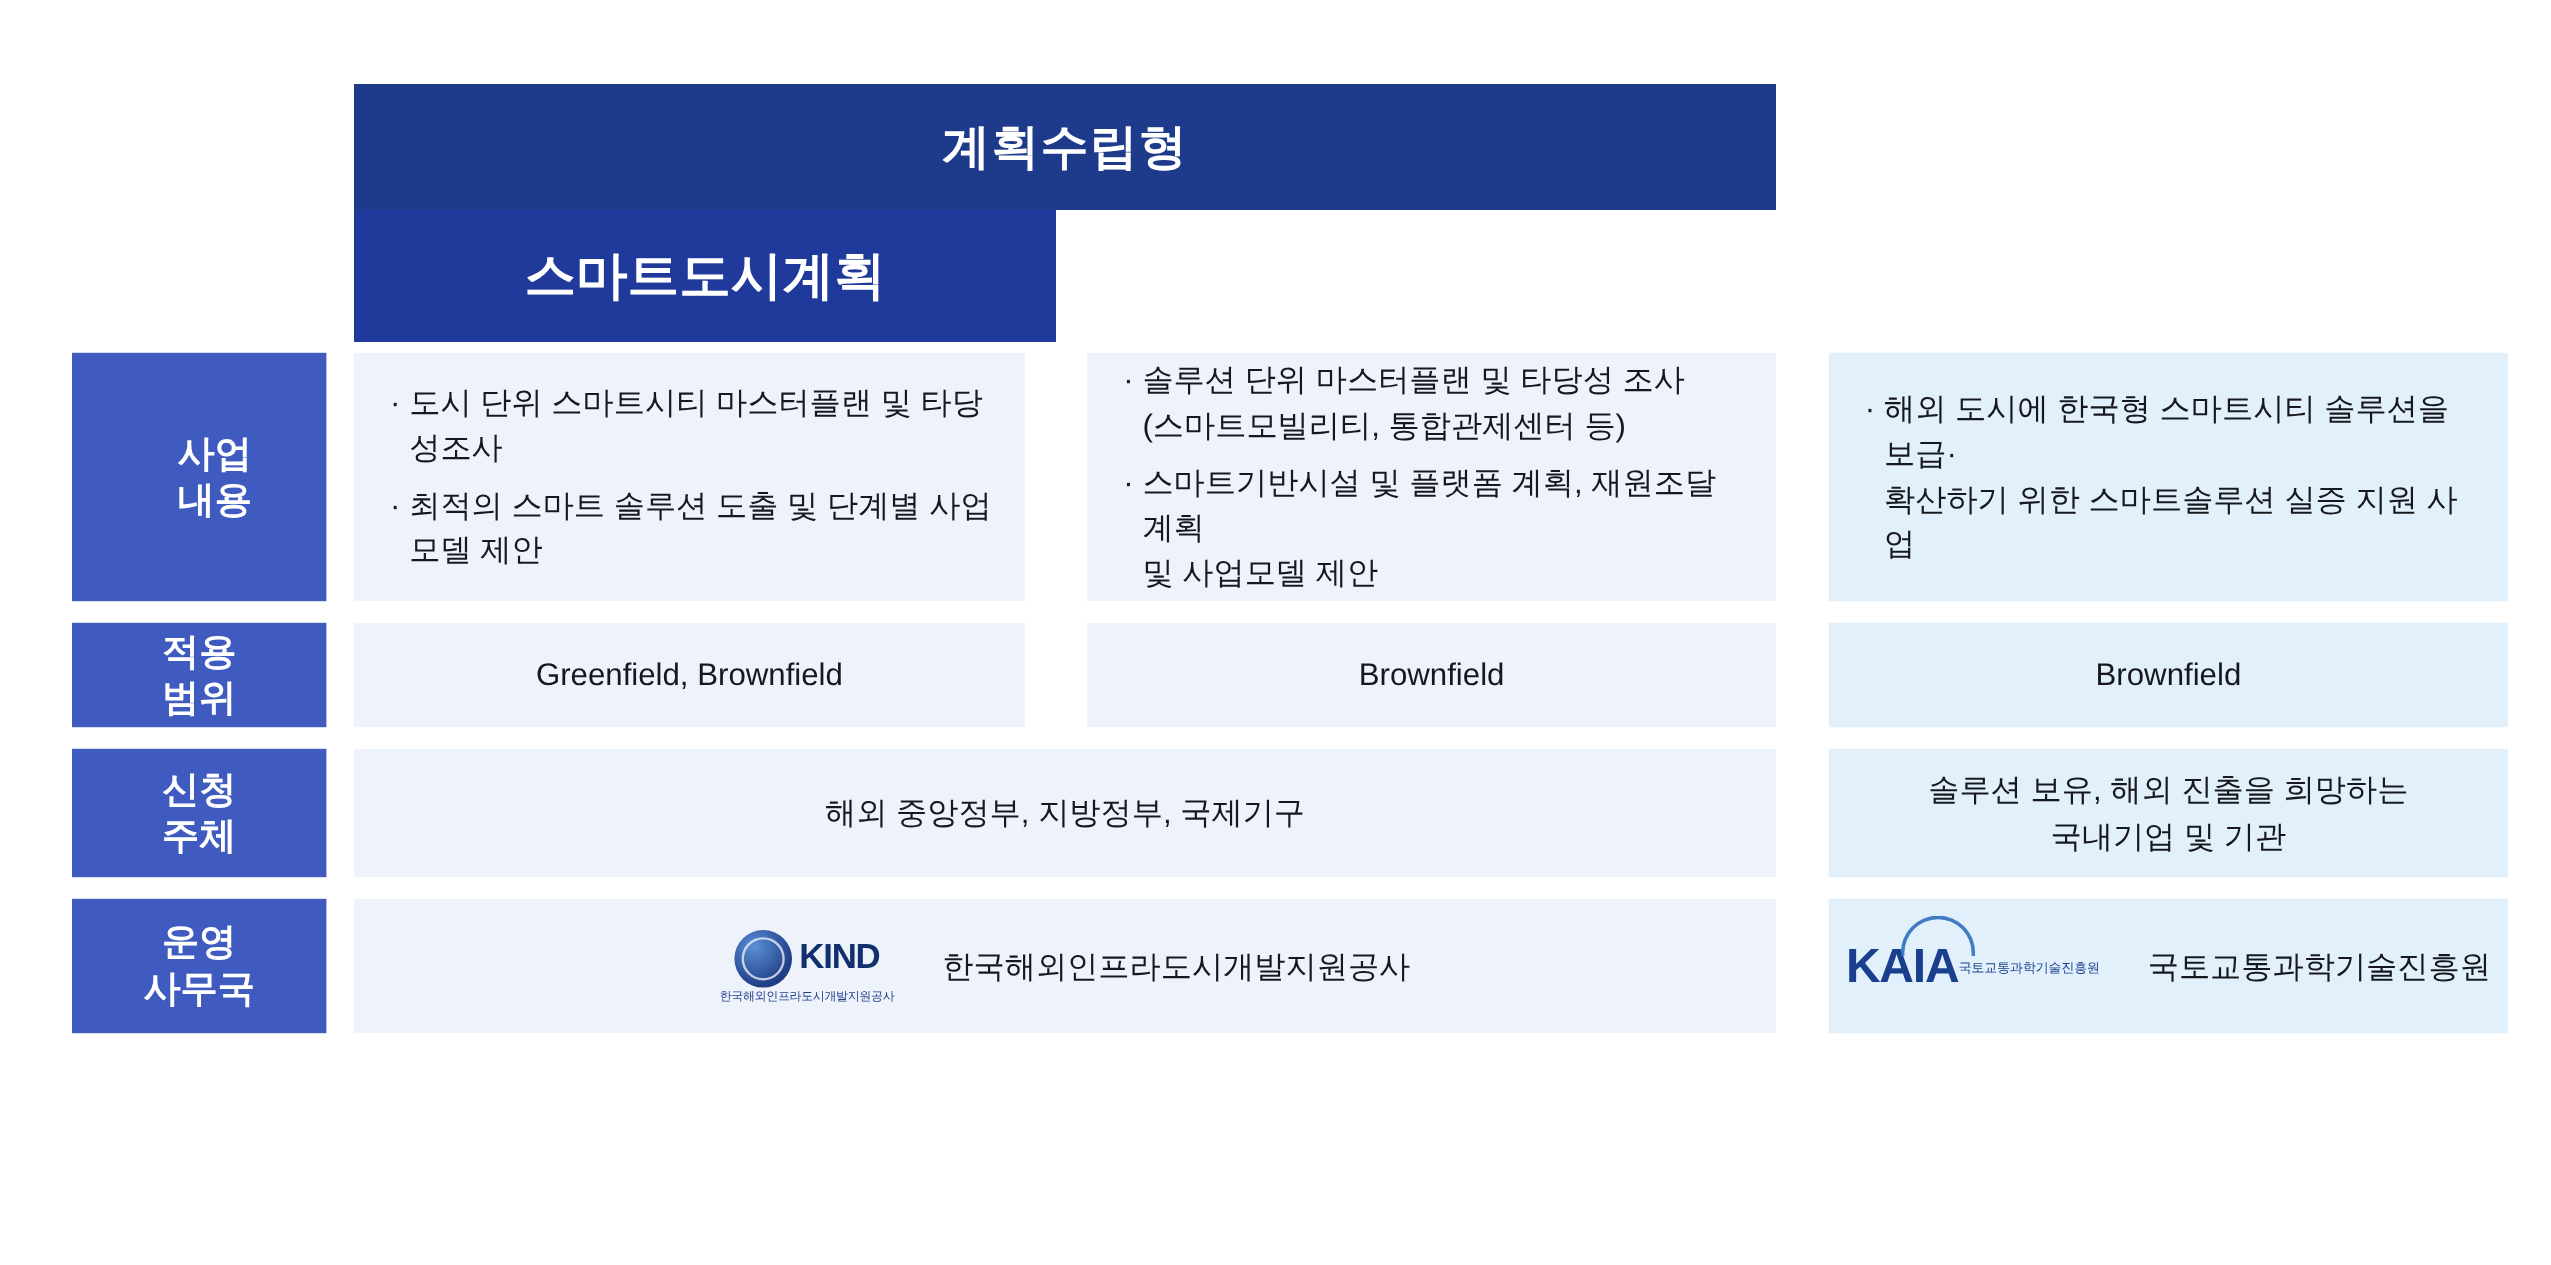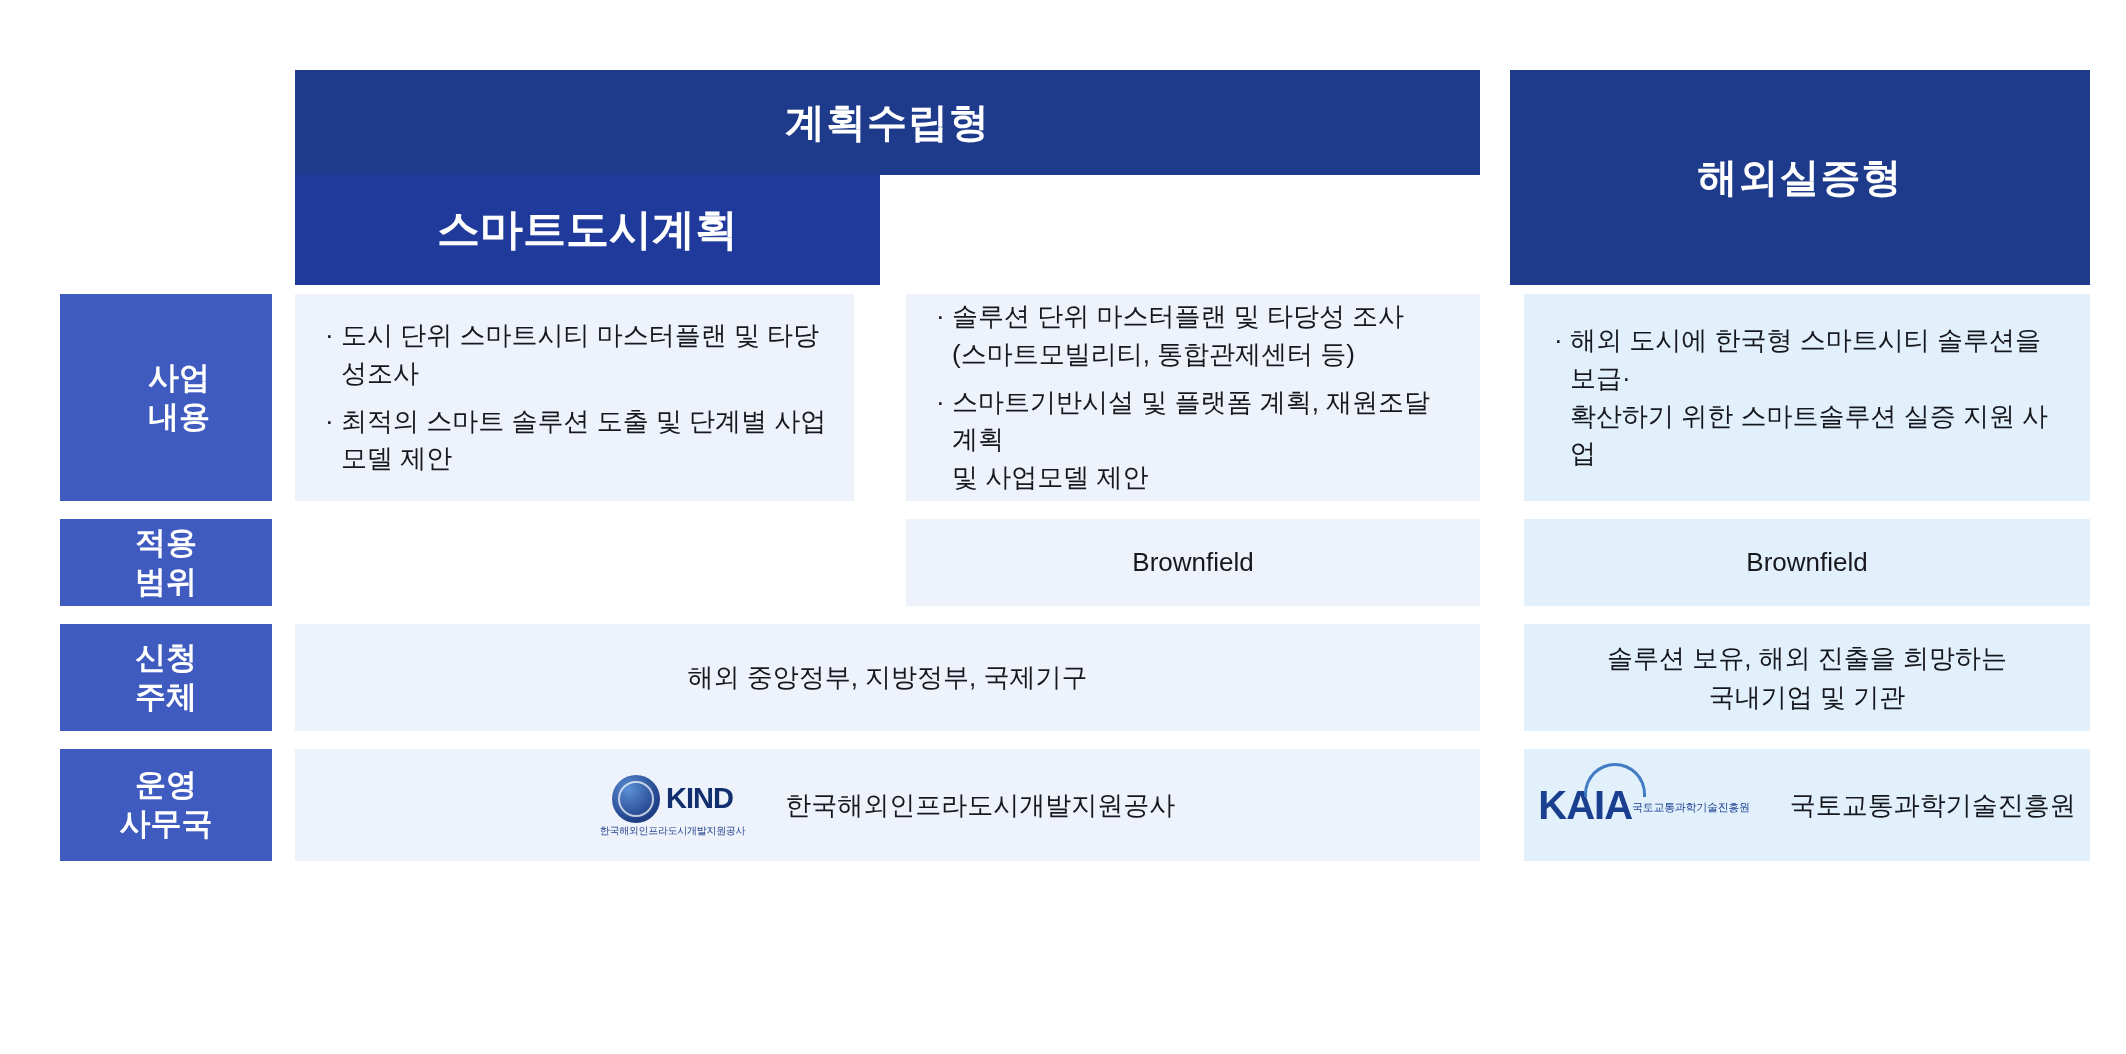--- a/index.html
+++ b/index.html
@@ -243,21 +243,20 @@
     color: #16181d;
   }
 </style>
 </head>
 <body>
 
 <div class="board">
   <div class="grid">
 
     <div class="hdr-group">계획수립형</div>
-    <div class="hdr-right">해외실증형</div>
     <div class="hdr-sub1">스마트도시계획</div>
 
     <div class="rlabel rlabel-1">사업
 내용</div>
     <div class="cell col-a row-1 pad">
       <span class="bullets">
         <span class="bullet">도시 단위 스마트시티 마스터플랜 및 타당성조사</span>
         <span class="bullet">최적의 스마트 솔루션 도출 및 단계별 사업
 모델 제안</span>
       </span>
@@ -272,20 +271,21 @@
     </div>
     <div class="cell light-blue col-c row-1 pad">
       <span class="bullets">
         <span class="bullet">해외 도시에 한국형 스마트시티 솔루션을 보급·
 확산하기 위한 스마트솔루션 실증 지원 사업</span>
       </span>
     </div>
 
     <div class="rlabel rlabel-2">적용
 범위</div>
+    <div class="cell center col-a row-2">Greenfield, Brownfield</div>
     <div class="cell center col-b row-2">Brownfield</div>
     <div class="cell center light-blue col-c row-2">Brownfield</div>
 
     <div class="rlabel rlabel-3">신청
 주체</div>
     <div class="cell center col-ab row-3">해외 중앙정부, 지방정부, 국제기구</div>
     <div class="cell center light-blue col-c row-3 two-line">솔루션 보유, 해외 진출을 희망하는
 국내기업 및 기관</div>
 
     <div class="rlabel rlabel-4">운영

